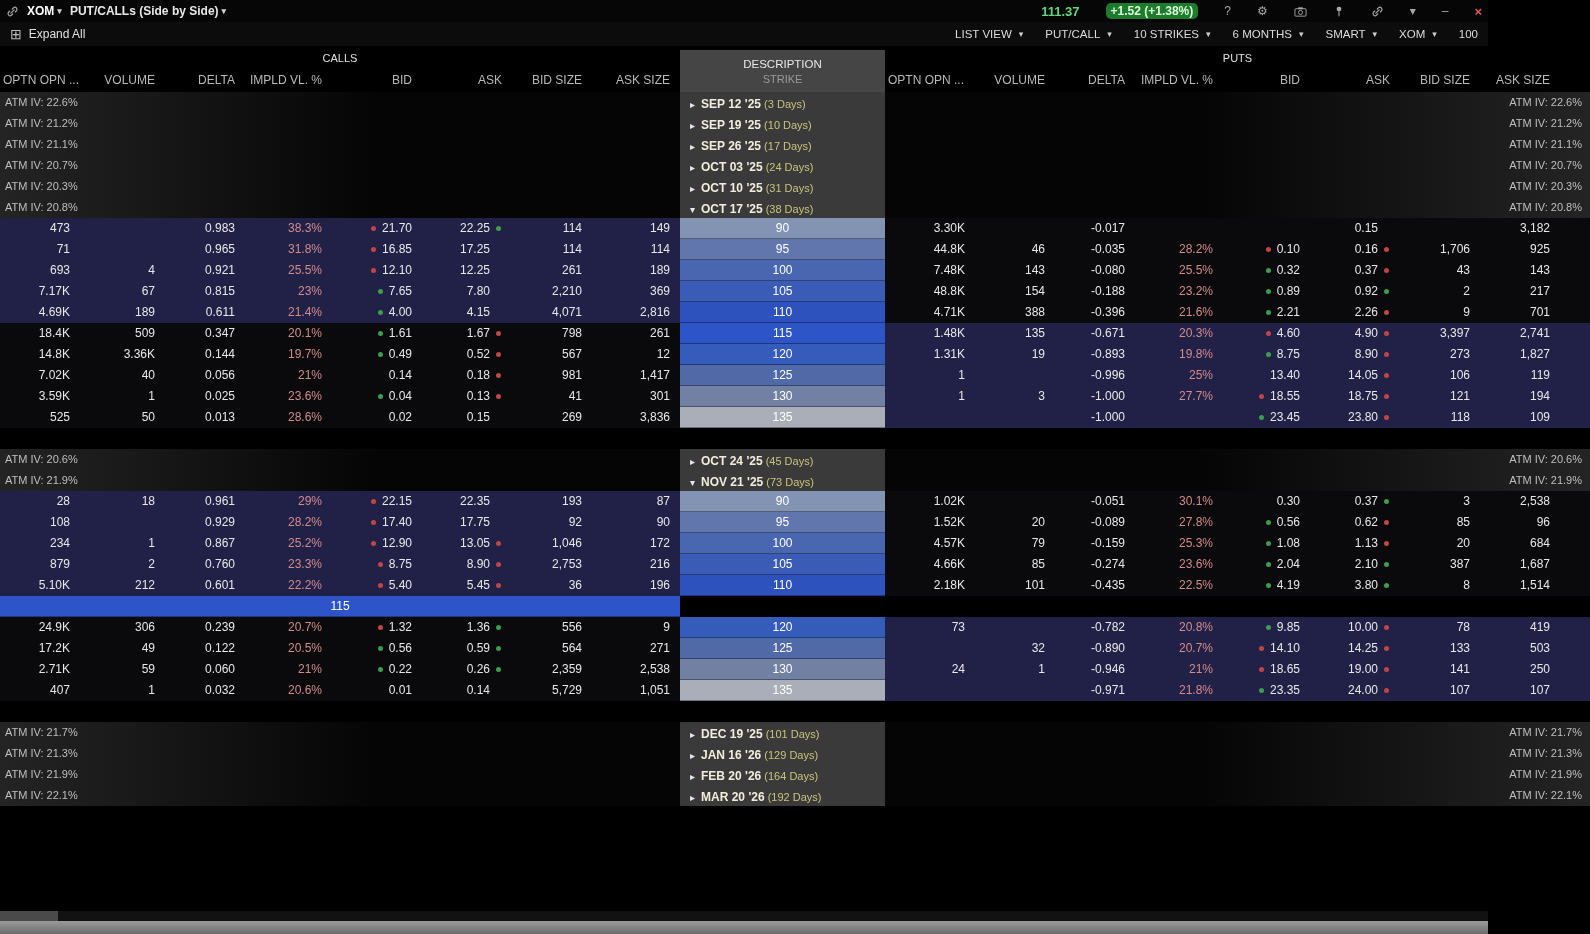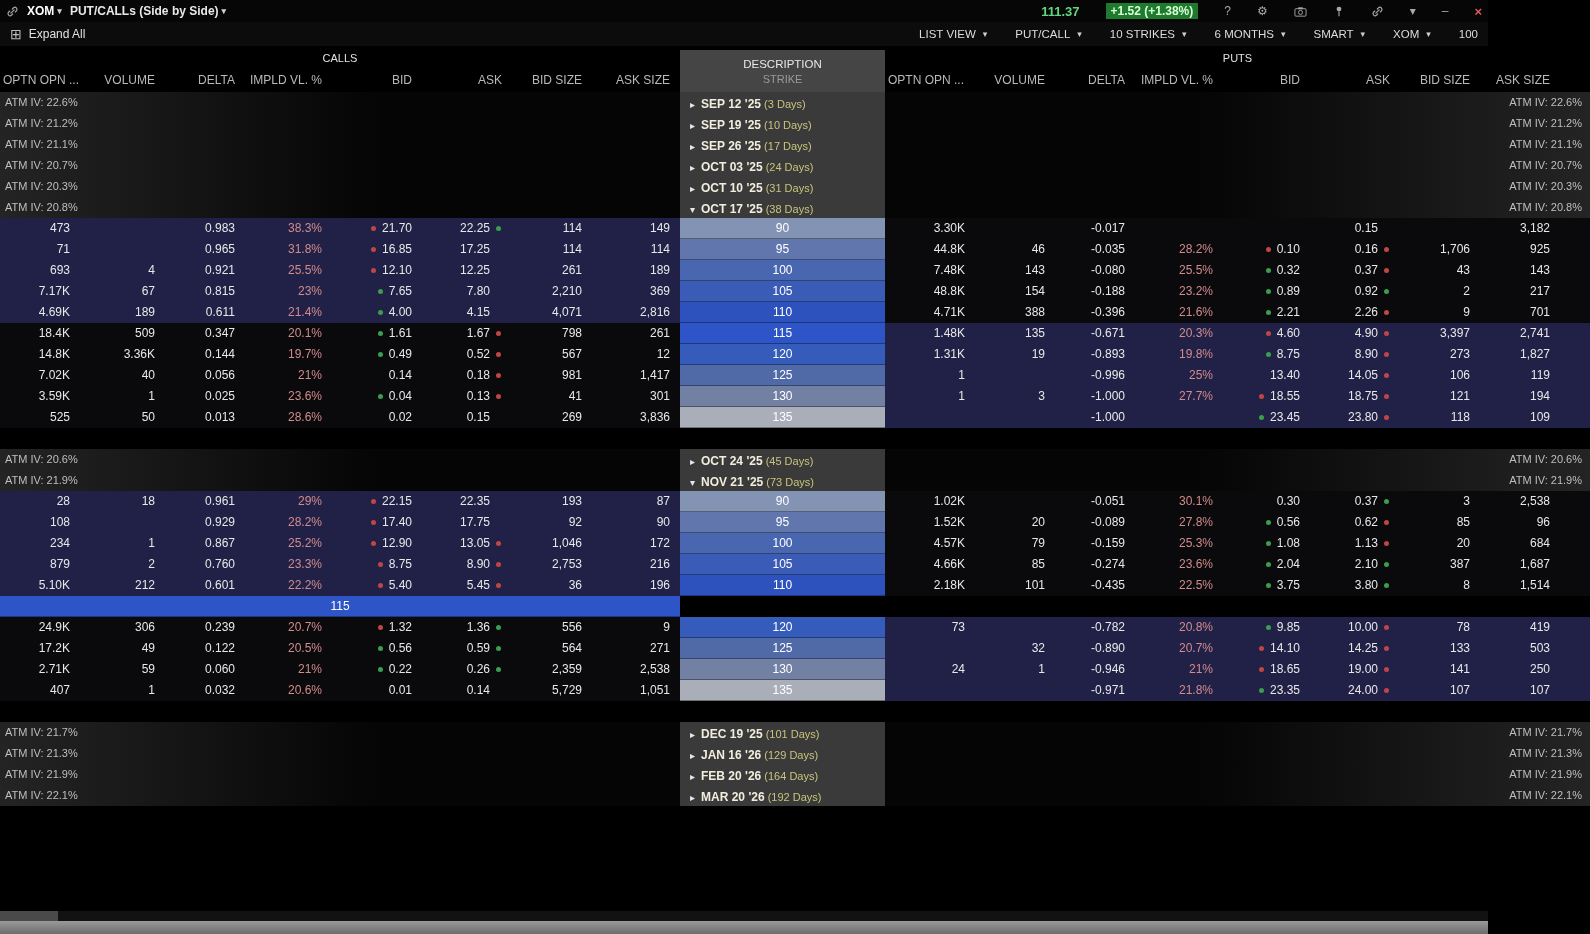--- a/index.html
+++ b/index.html
@@ -10,30 +10,30 @@
   
   .titlebar{height:22px;background:#060606;display:flex;justify-content:space-between;
     align-items:center;padding:0 6px;font-size:12px;}
   .tb-left{display:flex;align-items:center;gap:8px;}
   .tb-sym b{font-weight:bold;color:#fff;}
   .tb-sym,.tb-view{cursor:pointer;display:flex;align-items:center;gap:3px;color:#e8e8e8;font-weight:bold;}
   .caret{font-size:9px;color:#cfcfcf;}
   .tb-right{display:flex;align-items:center;gap:26px;}
   .price{color:var(--price-green,#62d77e);font-weight:bold;font-size:13px;}
   .chg{background:var(--chg-bg,#1e7a2d);color:var(--chg-tx,#d8ffd8);font-weight:bold;
-    font-size:12px;padding:1px 5px;border-radius:0;}
+    font-size:12px;padding:1px 5px;border-radius:5px;}
   .tb-ic{color:#a8a8a8;font-size:12px;cursor:pointer;display:inline-flex;align-items:center;}
   .tb-ic.close{color:#e05c5c;font-weight:bold;font-size:13px;}
 
   
   .toolbar{height:28px;background:#0c0c0c;display:flex;justify-content:space-between;
     align-items:center;padding:0 10px;font-size:12px;border-bottom:4px solid #000;}
   .tl-left{display:flex;align-items:center;gap:7px;cursor:pointer;color:#e0e0e0;}
   .exp-ic{font-size:14px;color:#bdbdbd;}
-  .tl-right{display:flex;align-items:center;gap:28px;}
+  .tl-right{display:flex;align-items:center;gap:22px;}
   .dd{display:flex;align-items:center;gap:7px;color:#dcdcdc;font-size:11.5px;cursor:pointer;white-space:nowrap;}
   .qty{color:#dcdcdc;font-size:11.5px;}
 
   
   .gridhead{display:grid;grid-template-columns:680px 205px 705px;height:42px;background:#000;}
   .gh-side{display:flex;flex-direction:column;}
   .gh-group{height:17px;text-align:center;font-size:11px;color:#e2e2e2;line-height:17px;}
   .gh-cols{flex:1;display:grid;align-items:center;font-size:12px;color:#b9b9b9;}
   .gh-cols.calls{grid-template-columns:80px 85px 80px 87px 90px 90px 80px 88px;}
   .gh-cols.puts{grid-template-columns:90px 80px 80px 88px 87px 90px 80px 80px;}
@@ -568,21 +568,21 @@
           <div class="c"><span>5.45</span><span class="slot"><span class="dot r"></span></span></div>
           <div class="c">36</div>
           <div class="c">196</div>
         </div>
         <div class="strike-cell" style="background: rgb(45, 82, 190);">110</div>
         <div class="side puts otm">
           <div class="c">2.18K</div>
           <div class="c">101</div>
           <div class="c">-0.435</div>
           <div class="c iv">22.5%</div>
-          <div class="c"><span class="dot g"></span><span>3.75</span></div>
+          <div class="c"><span class="dot g"></span><span>4.19</span></div>
           <div class="c"><span>3.80</span><span class="slot"><span class="dot g"></span></span></div>
           <div class="c">8</div>
           <div class="c">1,514</div>
         </div>
       </div>
       <div class="row strike-row">
         <div class="strike-cell" style="background: rgb(46, 85, 199);">115</div>
       </div>
       <div class="row strike-row">
         <div class="side calls otm">

